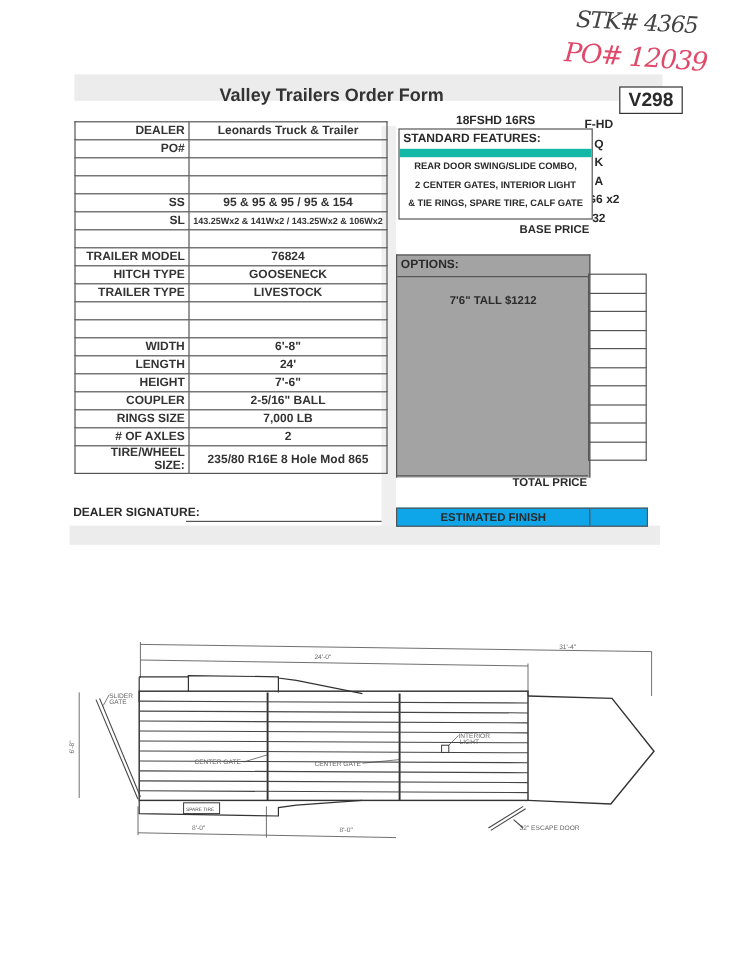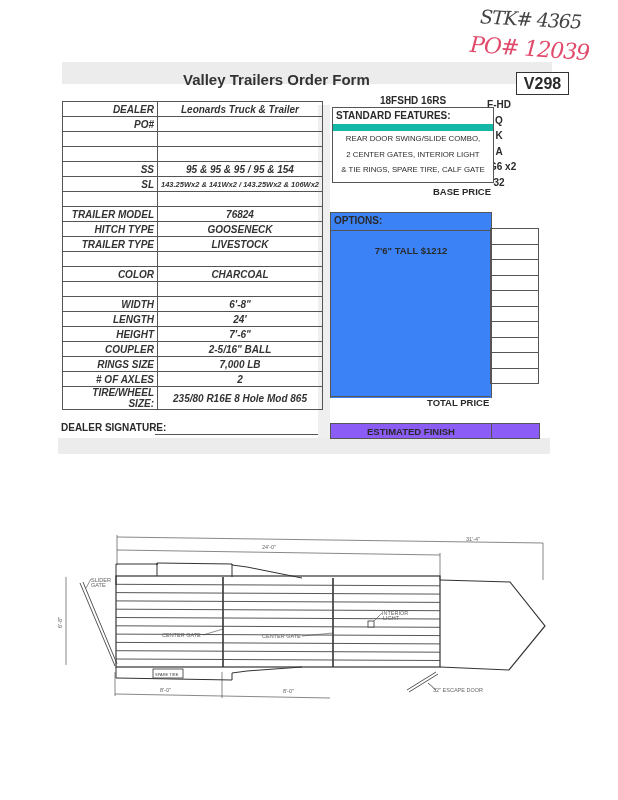--- a/index.html
+++ b/index.html
@@ -8,42 +8,42 @@
   .abs { position:absolute; }
   .hand { font-family:"DejaVu Serif", serif; font-style:italic; }
   .hand1 { left:480px; top:8px; font-size:19px; color:#444; transform:rotate(3deg); letter-spacing:-1px; }
   .hand2 { left:470px; top:36px; font-size:22px; color:#e0496a; transform:rotate(4deg); letter-spacing:-1px; }
   .gray-band { background:#ececec; }
   .gray-side { background:#efefef; }
   .title { left:183px; top:71px; font-size:15px; font-weight:bold; color:#333; }
   .vbox { left:492px; top:72px; width:51px; height:21px; border:1.5px solid #333; font-weight:bold;
           font-size:16px; text-align:center; line-height:21px; background:#fff;margin-left:24px; }
   table.left { position:absolute; left:62px; top:101px; border-collapse:collapse; width:261px; }
-  table.left td { border:1px solid #555; height:14px; padding:0 3px; font-size:10px;font-style:italic; }
+  table.left td { border:1px solid #555; height:14px; padding:0 3px; font-size:10px; }
   table.left td.lbl { width:88px; text-align:right; font-weight:bold; color:#333; }
   table.left td.val { text-align:center; font-weight:bold; color:#333; }
   table.left td.val.small { font-size:7.5px; }
   .model-line { left:380px; top:95px; font-size:10px; font-weight:bold; }
   .codes { left:474px; top:97px; width:50px; text-align:center; font-size:10px; font-weight:bold; }
   .codes div { height:15.5px; line-height:15.5px; }
   .std-box { left:332px; top:107px; width:160px; height:74px; border:1px solid #555; background:#fff; }
   .std-head { border-bottom:7px solid #14b8a6; font-size:10px; font-weight:bold; padding:2px 3px; height:12px; }
-  .std-line { font-size:7.8px; font-weight:normal; text-align:center; height:15.5px; line-height:15.5px; }
+  .std-line { font-size:7.8px; font-weight:bold; text-align:center; height:15.5px; line-height:15.5px; }
   .base-price { left:433px; top:186px; font-size:9.5px; font-weight:bold;text-align:right; }
-  .opt-box { left:330px; top:212px; width:160px; height:185px; border:1px solid #555; border-bottom:none; background:#3b82f6; }
+  .opt-box { left:330px; top:212px; width:160px; height:185px; border:1px solid #555; border-bottom:none; background:#a3a3a3; }
   .opt-head { border-bottom:1px solid #555; font-size:10px; font-weight:bold; padding:2px 3px; height:13px; }
   .opt-item { text-align:center; font-size:9.5px; font-weight:bold; margin-top:14px; }
   .price-col { left:490px; top:228px; width:49px; }
   .price-col div { height:14.5px; border:1px solid #555; border-top:none; }
   .price-col div:first-child { border-top:1px solid #555; }
   .opt-bottom { left:330px; top:396px; width:160px; border-top:1px solid #555; }
   .total-price { left:427px; top:397px; font-size:9.5px; font-weight:bold; }
   .dealer-sig { left:61px; top:422px; font-size:10px; font-weight:bold; }
   .sig-line { left:155px; top:434px; width:163px; border-top:1px solid #555; }
-  .est-box { left:330px; top:423px; width:208px; height:14px; border:1px solid #555; display:flex; background:#8b5cf6; }
+  .est-box { left:330px; top:423px; width:208px; height:14px; border:1px solid #555; display:flex; background:#0ea5e9; }
   .est-box .lbl { width:160px; border-right:1px solid #555; font-size:9.5px; font-weight:bold; text-align:center; line-height:15px; }
   svg text { font-family:"Liberation Sans", sans-serif; }
 </style>
 </head>
 <body>
 
 <div class="abs hand hand1">STK# 4365</div>
 <div class="abs hand hand2">PO# 12039</div>
 
 <div class="abs gray-band" style="left:62px;top:62px;width:490px;height:22px;"></div>
@@ -91,24 +91,20 @@
         <td class="lbl">HITCH TYPE</td>
         <td class="val">GOOSENECK</td>
       </tr>
       <tr>
         <td class="lbl">TRAILER TYPE</td>
         <td class="val">LIVESTOCK</td>
       </tr>
       <tr>
         <td class="lbl"></td>
         <td class="val"></td>
-      </tr>
-      <tr>
-        <td class="lbl">COLOR</td>
-        <td class="val">CHARCOAL</td>
       </tr>
       <tr>
         <td class="lbl"></td>
         <td class="val"></td>
       </tr>
       <tr>
         <td class="lbl">WIDTH</td>
         <td class="val">6'-8"</td>
       </tr>
       <tr>

